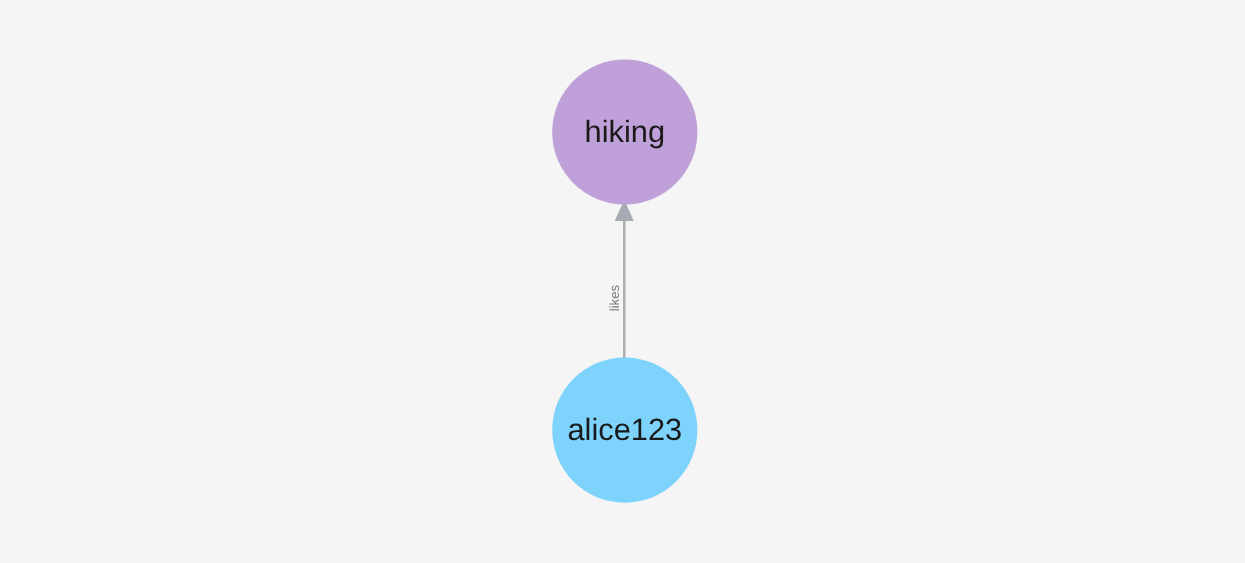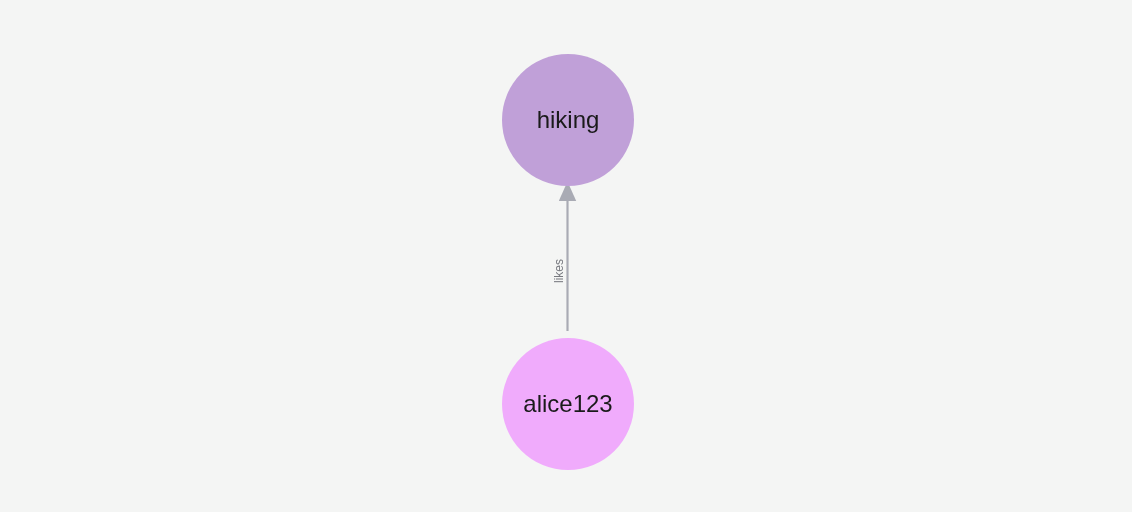--- a/index.html
+++ b/index.html
@@ -30,39 +30,39 @@
   .node-circle {
     position: absolute;
     border-radius: 50%;
     display: flex;
     align-items: center;
     justify-content: center;
     box-sizing: border-box;
   }
   .node-label {
     font-family: "Liberation Sans", sans-serif;
-    font-size: 24px;
+    font-size: 28px;
     color: #1a1a1a;
     line-height: 1;
     white-space: nowrap;
     user-select: none;
   }
   #node-hiking {
     left: 502px;
     top: 54px;
     width: 132px;
     height: 132px;
     background: #c0a0d8;
   }
   #node-alice123 {
     left: 502px;
-    top: 338px;
+    top: 325px;
     width: 132px;
     height: 132px;
-    background: #f0abfc;
+    background: #7dd3fc;
   }
   .edge-label {
     position: absolute;
     font-family: "Liberation Sans", sans-serif;
     font-size: 12px;
     color: #77797f;
     white-space: nowrap;
     transform: rotate(-90deg);
     transform-origin: left top;
     user-select: none;

